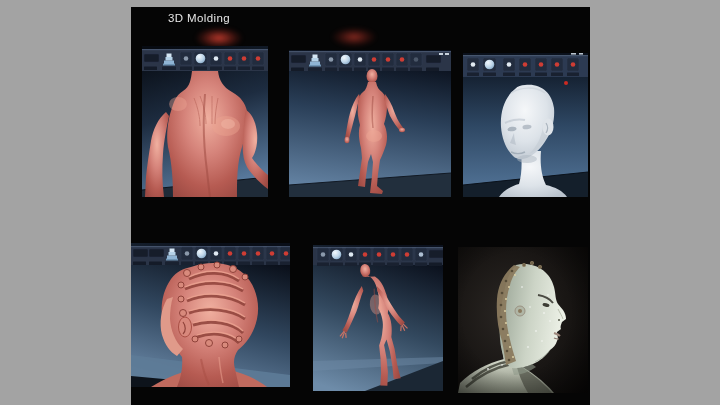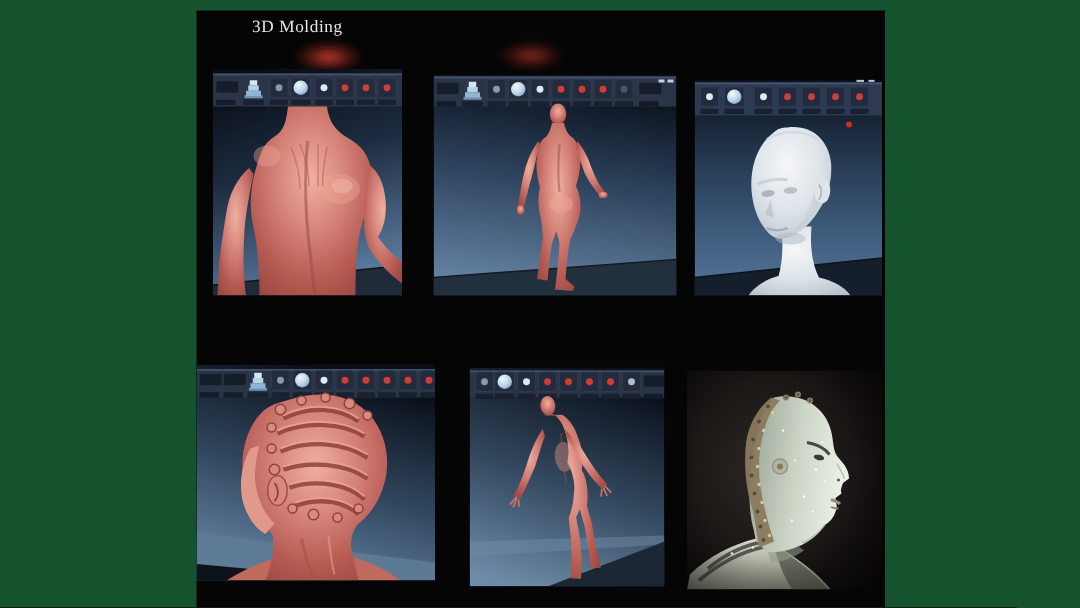--- a/index.html
+++ b/index.html
@@ -1,18 +1,18 @@
 <!DOCTYPE html>
 <html><head>
 <meta charset="utf-8">
 <style>
   html,body{margin:0;padding:0;}
   body{width:720px;height:405px;overflow:hidden;background:#212121;
        font-family:"Liberation Sans", sans-serif;}
-  #screen{position:relative;width:720px;height:405px;background:#14532d;font-family:Liberation Serif, serif;}
+  #screen{position:relative;width:720px;height:405px;background:#a3a3a3;}
   #slide{position:absolute;left:131px;top:7px;width:459px;height:398px;background:#050505;}
   .slide-title{position:absolute;left:37px;top:5px;font-size:11.5px;letter-spacing:.4px;
        color:#e6e6e6;font-weight:400;}
   .panel{position:absolute;overflow:hidden;}
   .panel svg{display:block;}
   .ghost{position:absolute;border-radius:50%;filter:blur(2px);
        background:radial-gradient(closest-side, rgba(205,62,48,.9), rgba(150,40,30,.35) 65%, rgba(0,0,0,0));}
   #ghost-1{left:64px;top:20px;width:48px;height:22px;}
   #ghost-2{left:200px;top:20px;width:46px;height:20px;opacity:.7;}
 </style>

